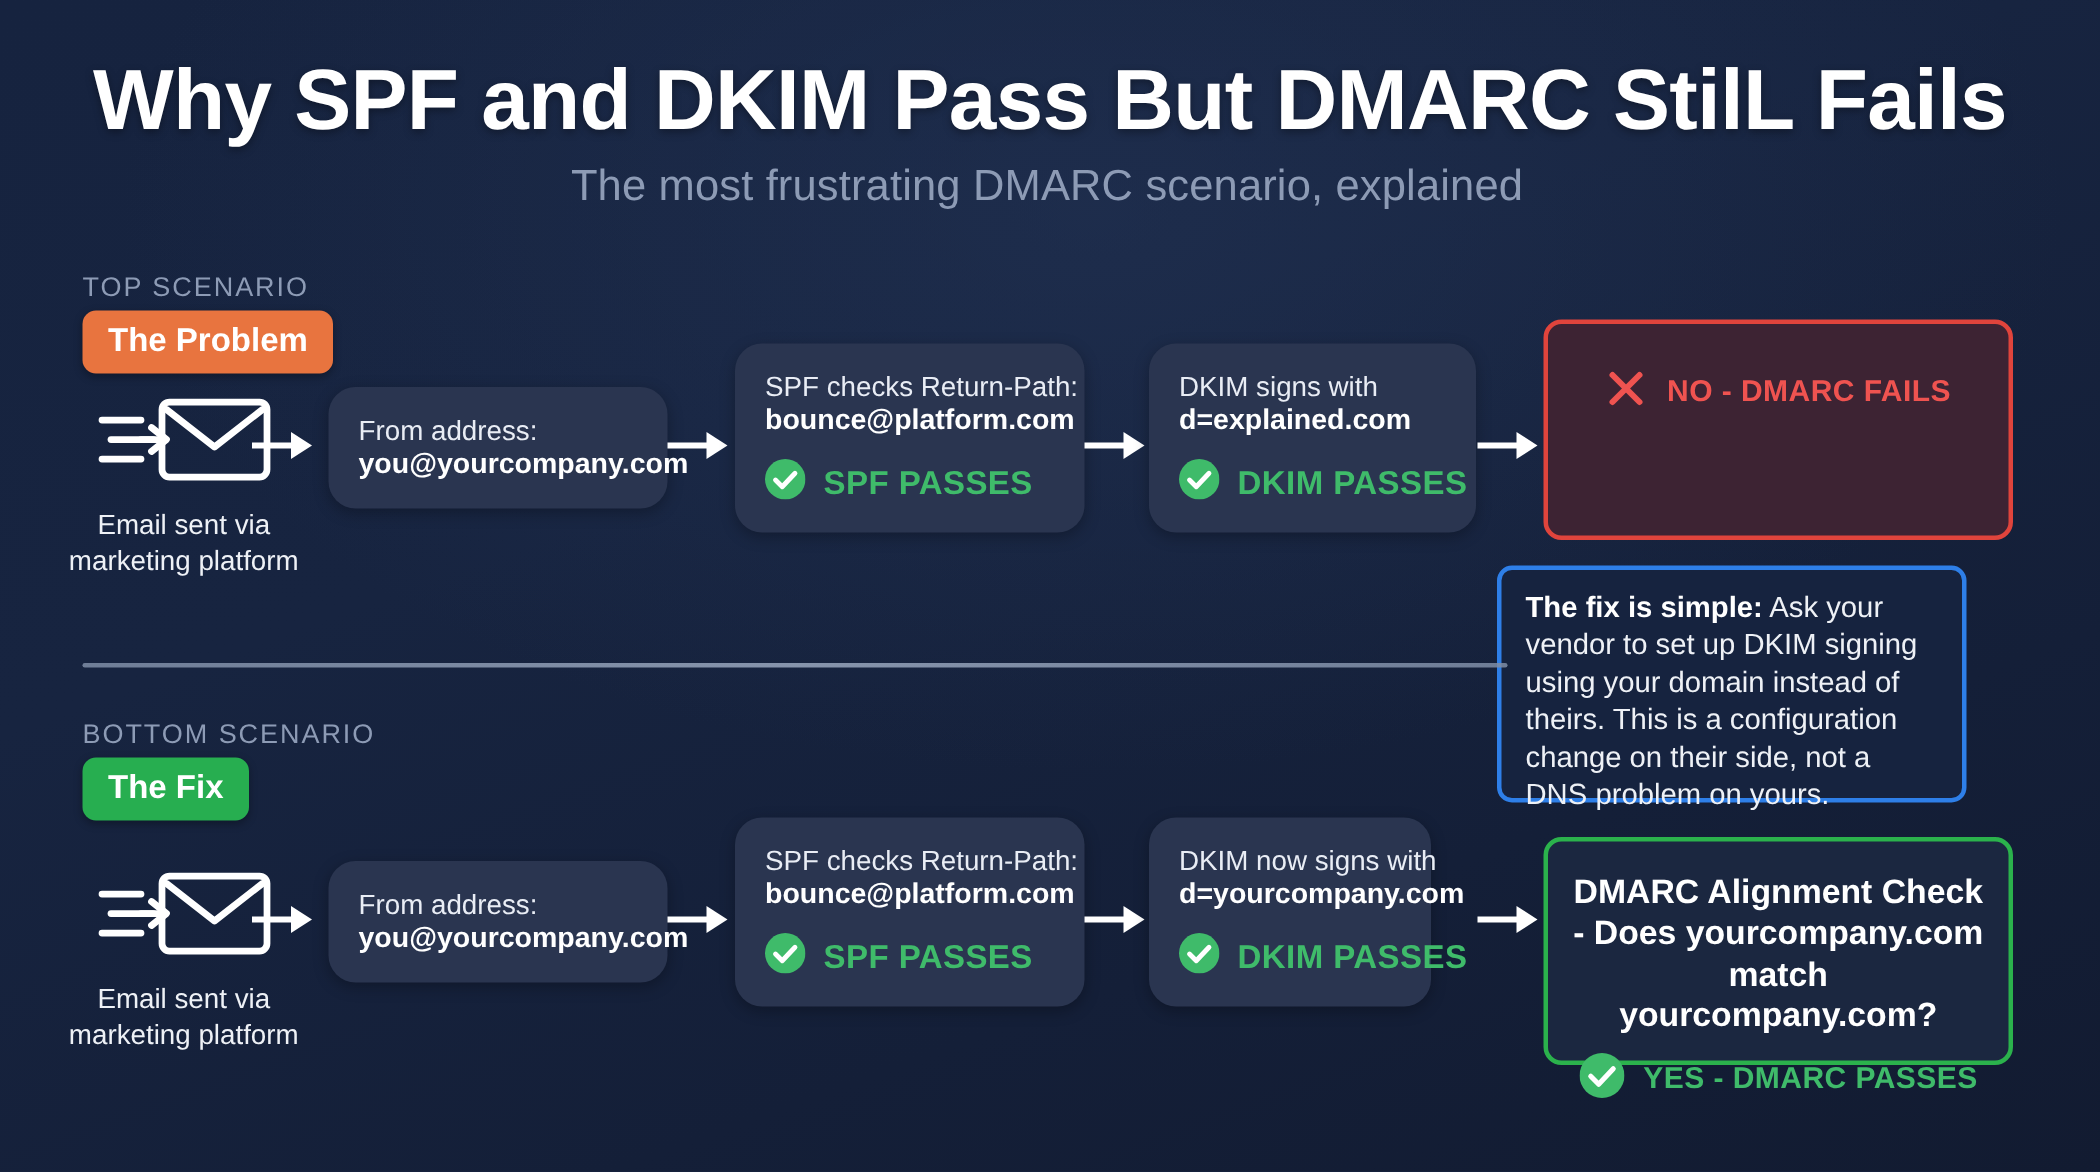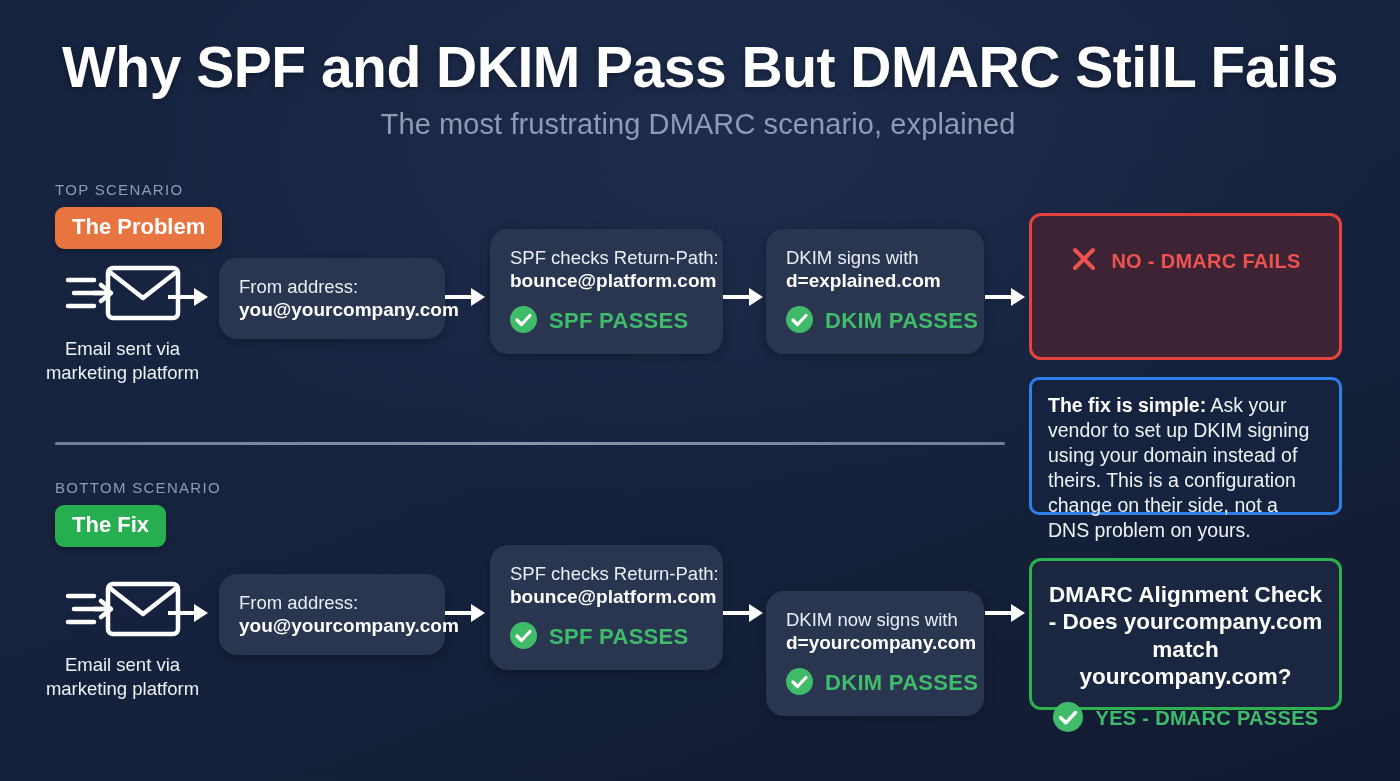--- a/index.html
+++ b/index.html
@@ -46,21 +46,21 @@
     margin: 10px 4px 0 0;
     font-size: 29px;
     font-weight: normal;
     color: #8d9bb5;
     letter-spacing: 0.1px;
   }
 
   
   .scenario-label {
     position: absolute;
-    font-size: 15px;
+    font-size: 18px;
     letter-spacing: 1.3px;
     color: #8d9bb5;
     text-transform: uppercase;
   }
   .badge {
     position: absolute;
     display: inline-block;
     padding: 7px 17px 9px 17px;
     border-radius: 9px;
     font-size: 22px;
@@ -294,21 +294,21 @@
     <div class="outcome-result">
       <span class="icon-x">
         <svg width="28" height="28" viewBox="0 0 28 28" xmlns="http://www.w3.org/2000/svg">
           <path d="M5 5 L23 23 M23 5 L5 23" stroke="#ef5350" stroke-width="4" stroke-linecap="round"></path>
         </svg>
       </span>
       <span class="outcome-result-text fail-text">NO - DMARC FAILS</span>
     </div>
   </div>
 
-  <div class="fix-note" style="left:1029px; top:377px; width:313px; height:138px;">
+  <div class="fix-note" style="left:998px; top:377px; width:313px; height:158px;">
     <div class="fix-note-text"><b>The fix is simple:</b><span> Ask your vendor to set up DKIM signing using your domain instead of theirs. This is a configuration change on their side, not a DNS problem on yours.</span></div>
   </div>
 
   <div class="divider"></div>
 
   <div class="scenario-label" style="left:55px; top:479px;">BOTTOM SCENARIO</div>
   <div class="badge badge-fix" style="left:55px; top:505px;">The Fix</div>
 
   <div class="flow-row" style="top:578px;">
 
@@ -360,21 +360,21 @@
       </div>
     </div>
 
     <span class="arrow" style="left:722px; top:23px;">
       <svg width="44" height="24" viewBox="0 0 44 24" fill="none" xmlns="http://www.w3.org/2000/svg">
         <path d="M1 12 H31" stroke="#ffffff" stroke-width="4"></path>
         <path d="M27 3 L41 12 L27 21 Z" fill="#ffffff"></path>
       </svg>
     </span>
 
-    <div class="card" style="left:766px; top:-33px; width:218px; padding:17px 18px 17px 20px;margin-top:46px;">
+    <div class="card" style="left:766px; top:-33px; width:188px; padding:17px 18px 17px 20px;">
       <div class="card-line1">DKIM now signs with</div>
       <div class="card-line2">d=yourcompany.com</div>
       <div class="result-row">
         <span class="icon-check">
           <svg width="27" height="27" viewBox="0 0 27 27" xmlns="http://www.w3.org/2000/svg">
             <circle cx="13.5" cy="13.5" r="13.5" fill="#3fbb6a"></circle>
             <path d="M7 14 L11.5 18.5 L20 9.5" stroke="#ffffff" stroke-width="3.2" fill="none" stroke-linecap="round" stroke-linejoin="round"></path>
           </svg>
         </span>
         <span class="result-text">DKIM PASSES</span>

